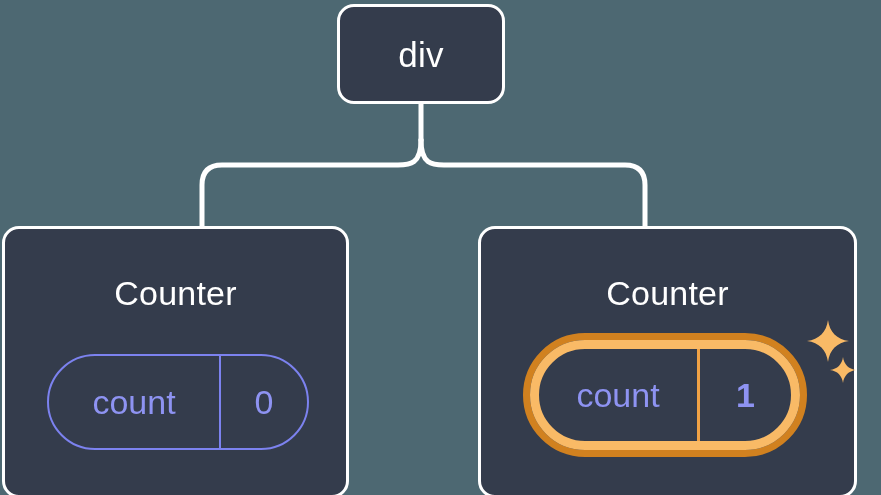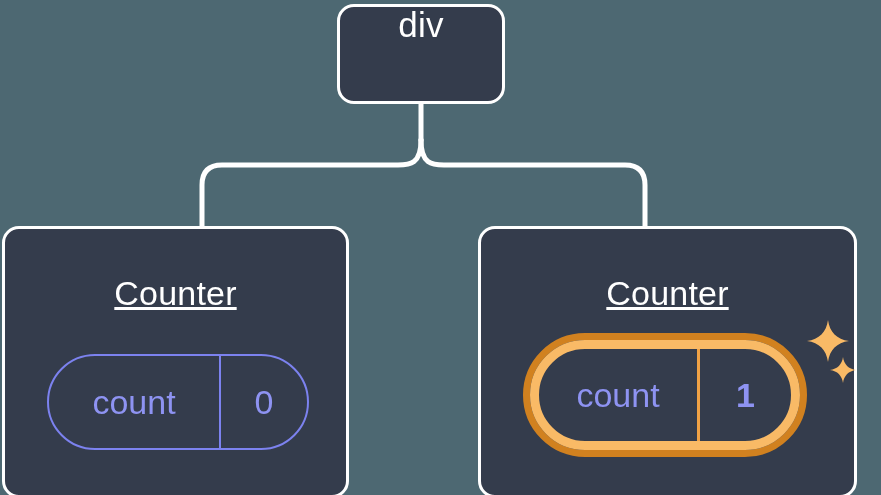--- a/index.html
+++ b/index.html
@@ -37,21 +37,21 @@
     background: #343c4c;
     border: 3px solid #ffffff;
     border-radius: 17px;
   }
   #node-div {
     left: 337px;
     top: 4px;
     width: 168px;
     height: 100px;
     display: flex;
-    align-items: flex-start;
+    align-items: center;
     justify-content: center;
   }
   .node-title-div {
     color: #ffffff;
     font-size: 35px;
     letter-spacing: 0.2px;
     line-height: 1;
   }
   #node-counter-left {
     left: 2px;
@@ -68,21 +68,20 @@
   .node-title {
     position: absolute;
     left: 0;
     right: 0;
     top: 47px;
     text-align: center;
     color: #ffffff;
     font-size: 34px;
     letter-spacing: 0.2px;
     line-height: 1;
-    text-decoration: underline;
   }
 
   
   .pill {
     position: absolute;
     box-sizing: border-box;
     display: flex;
     align-items: stretch;
     background: transparent;
   }

